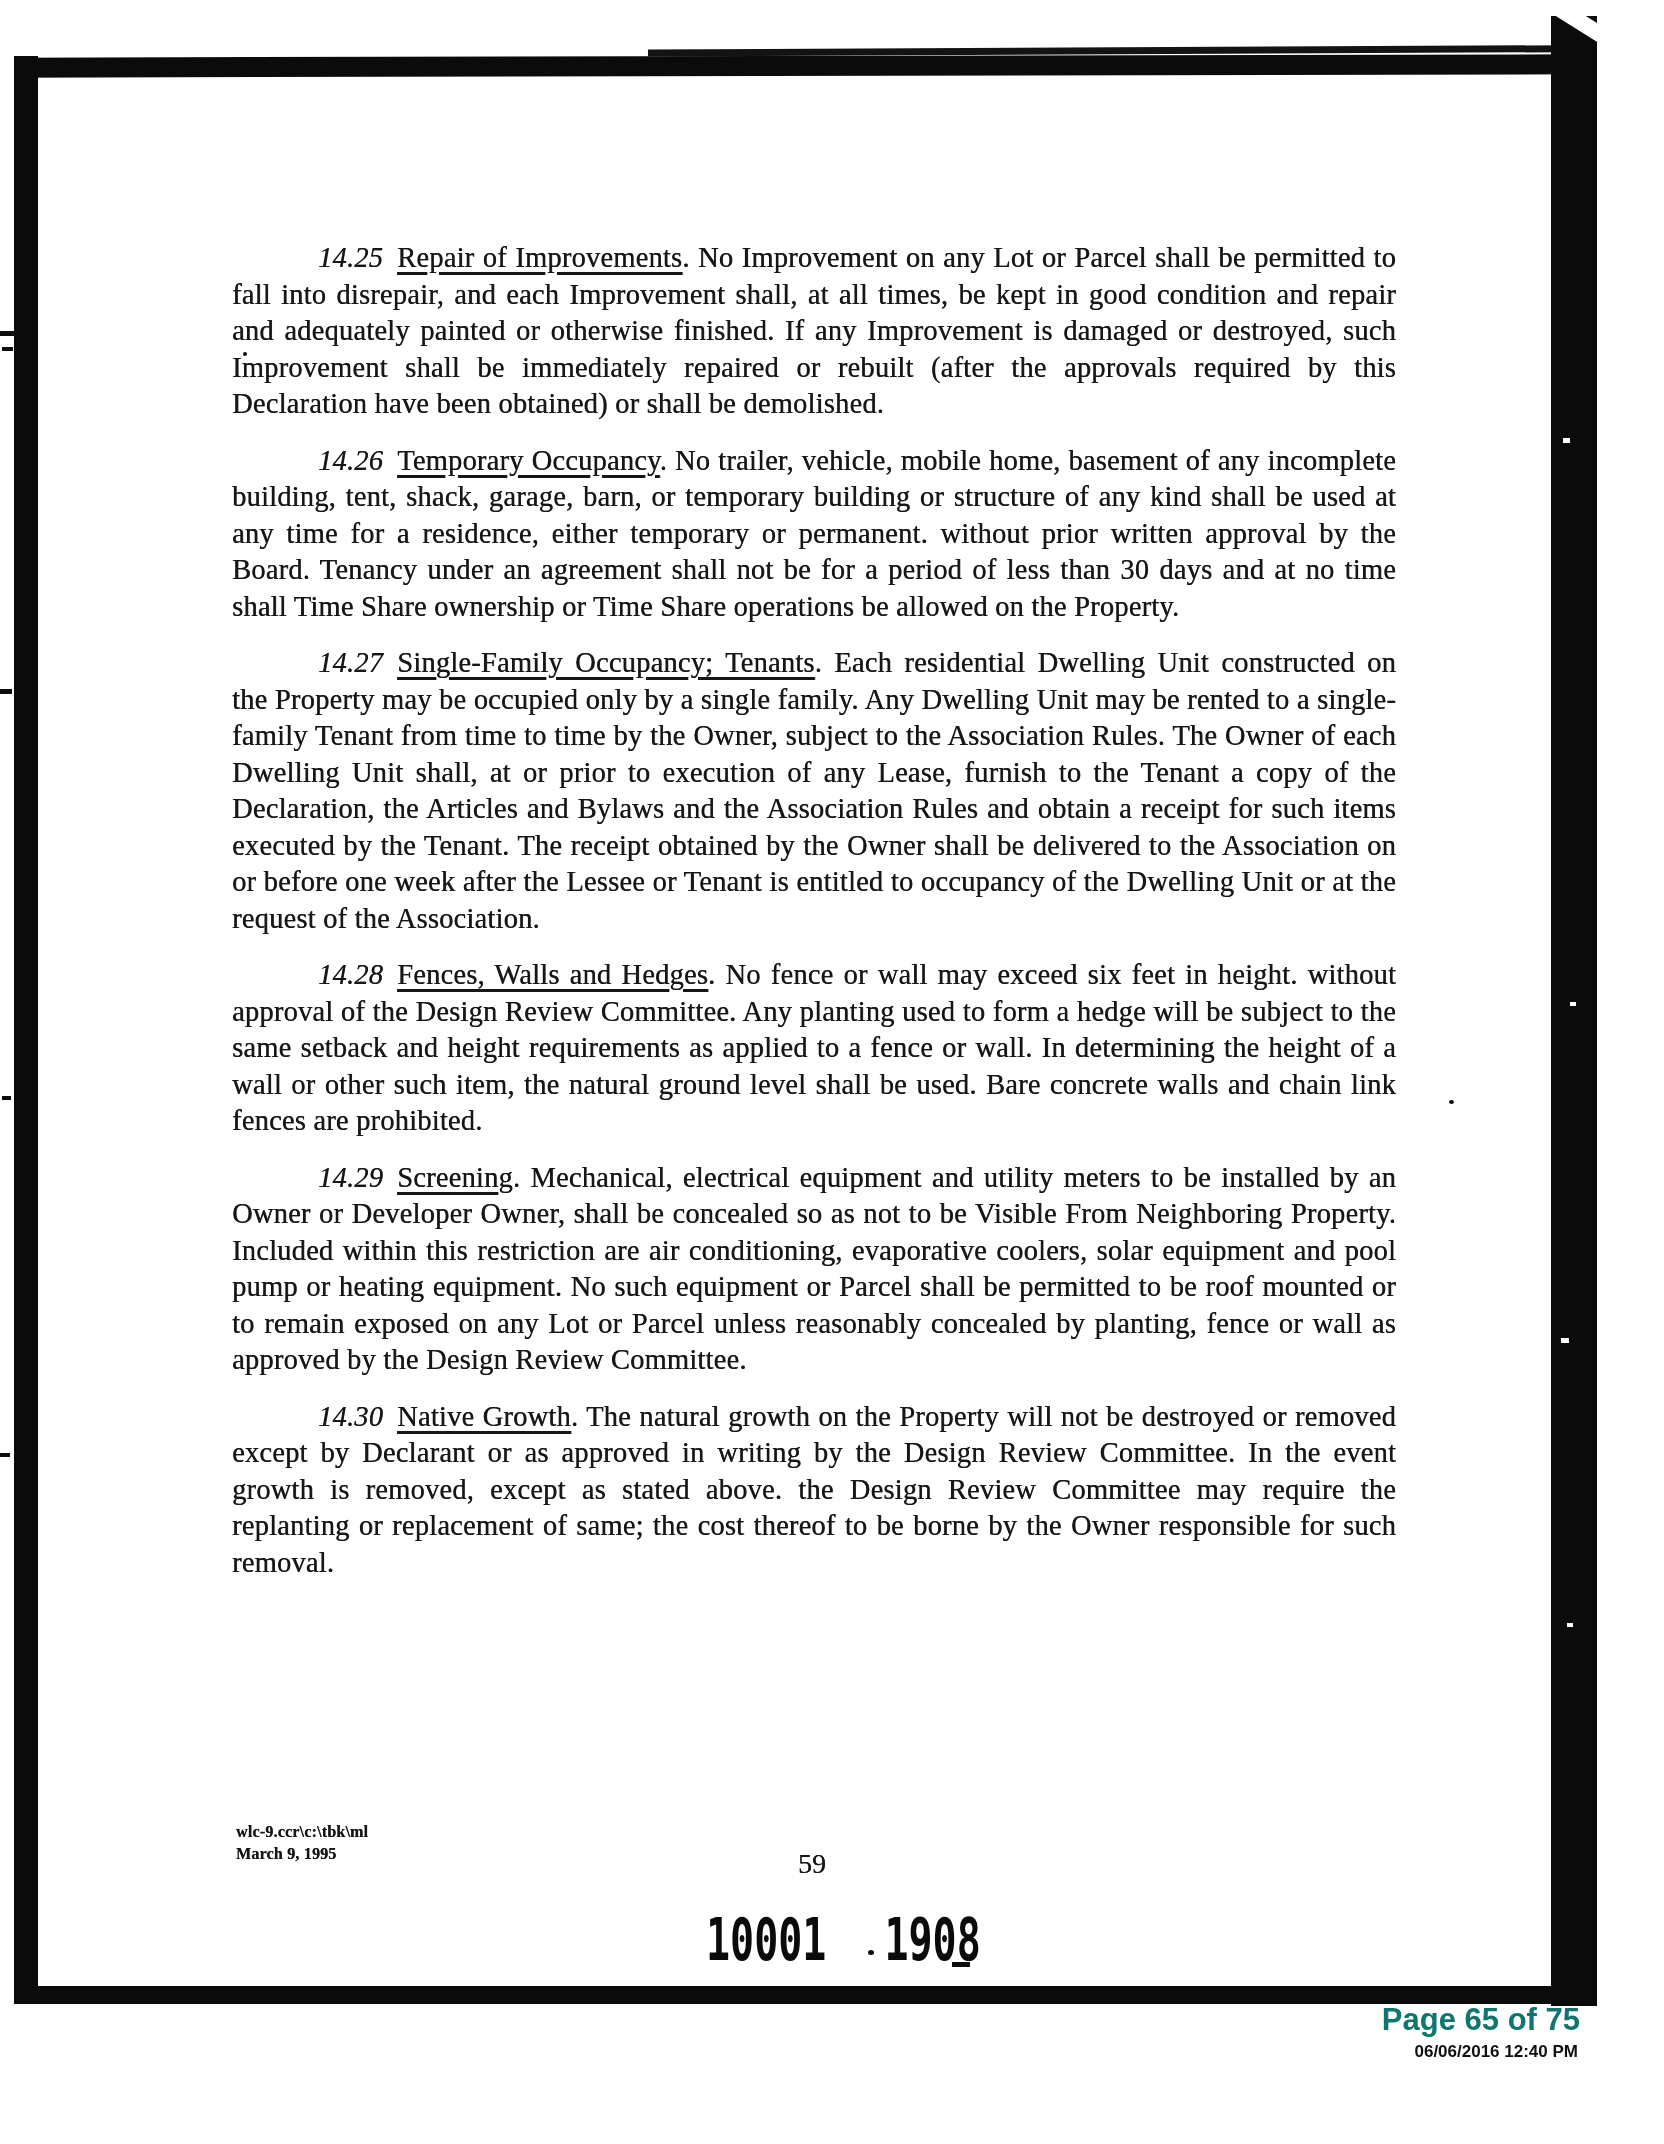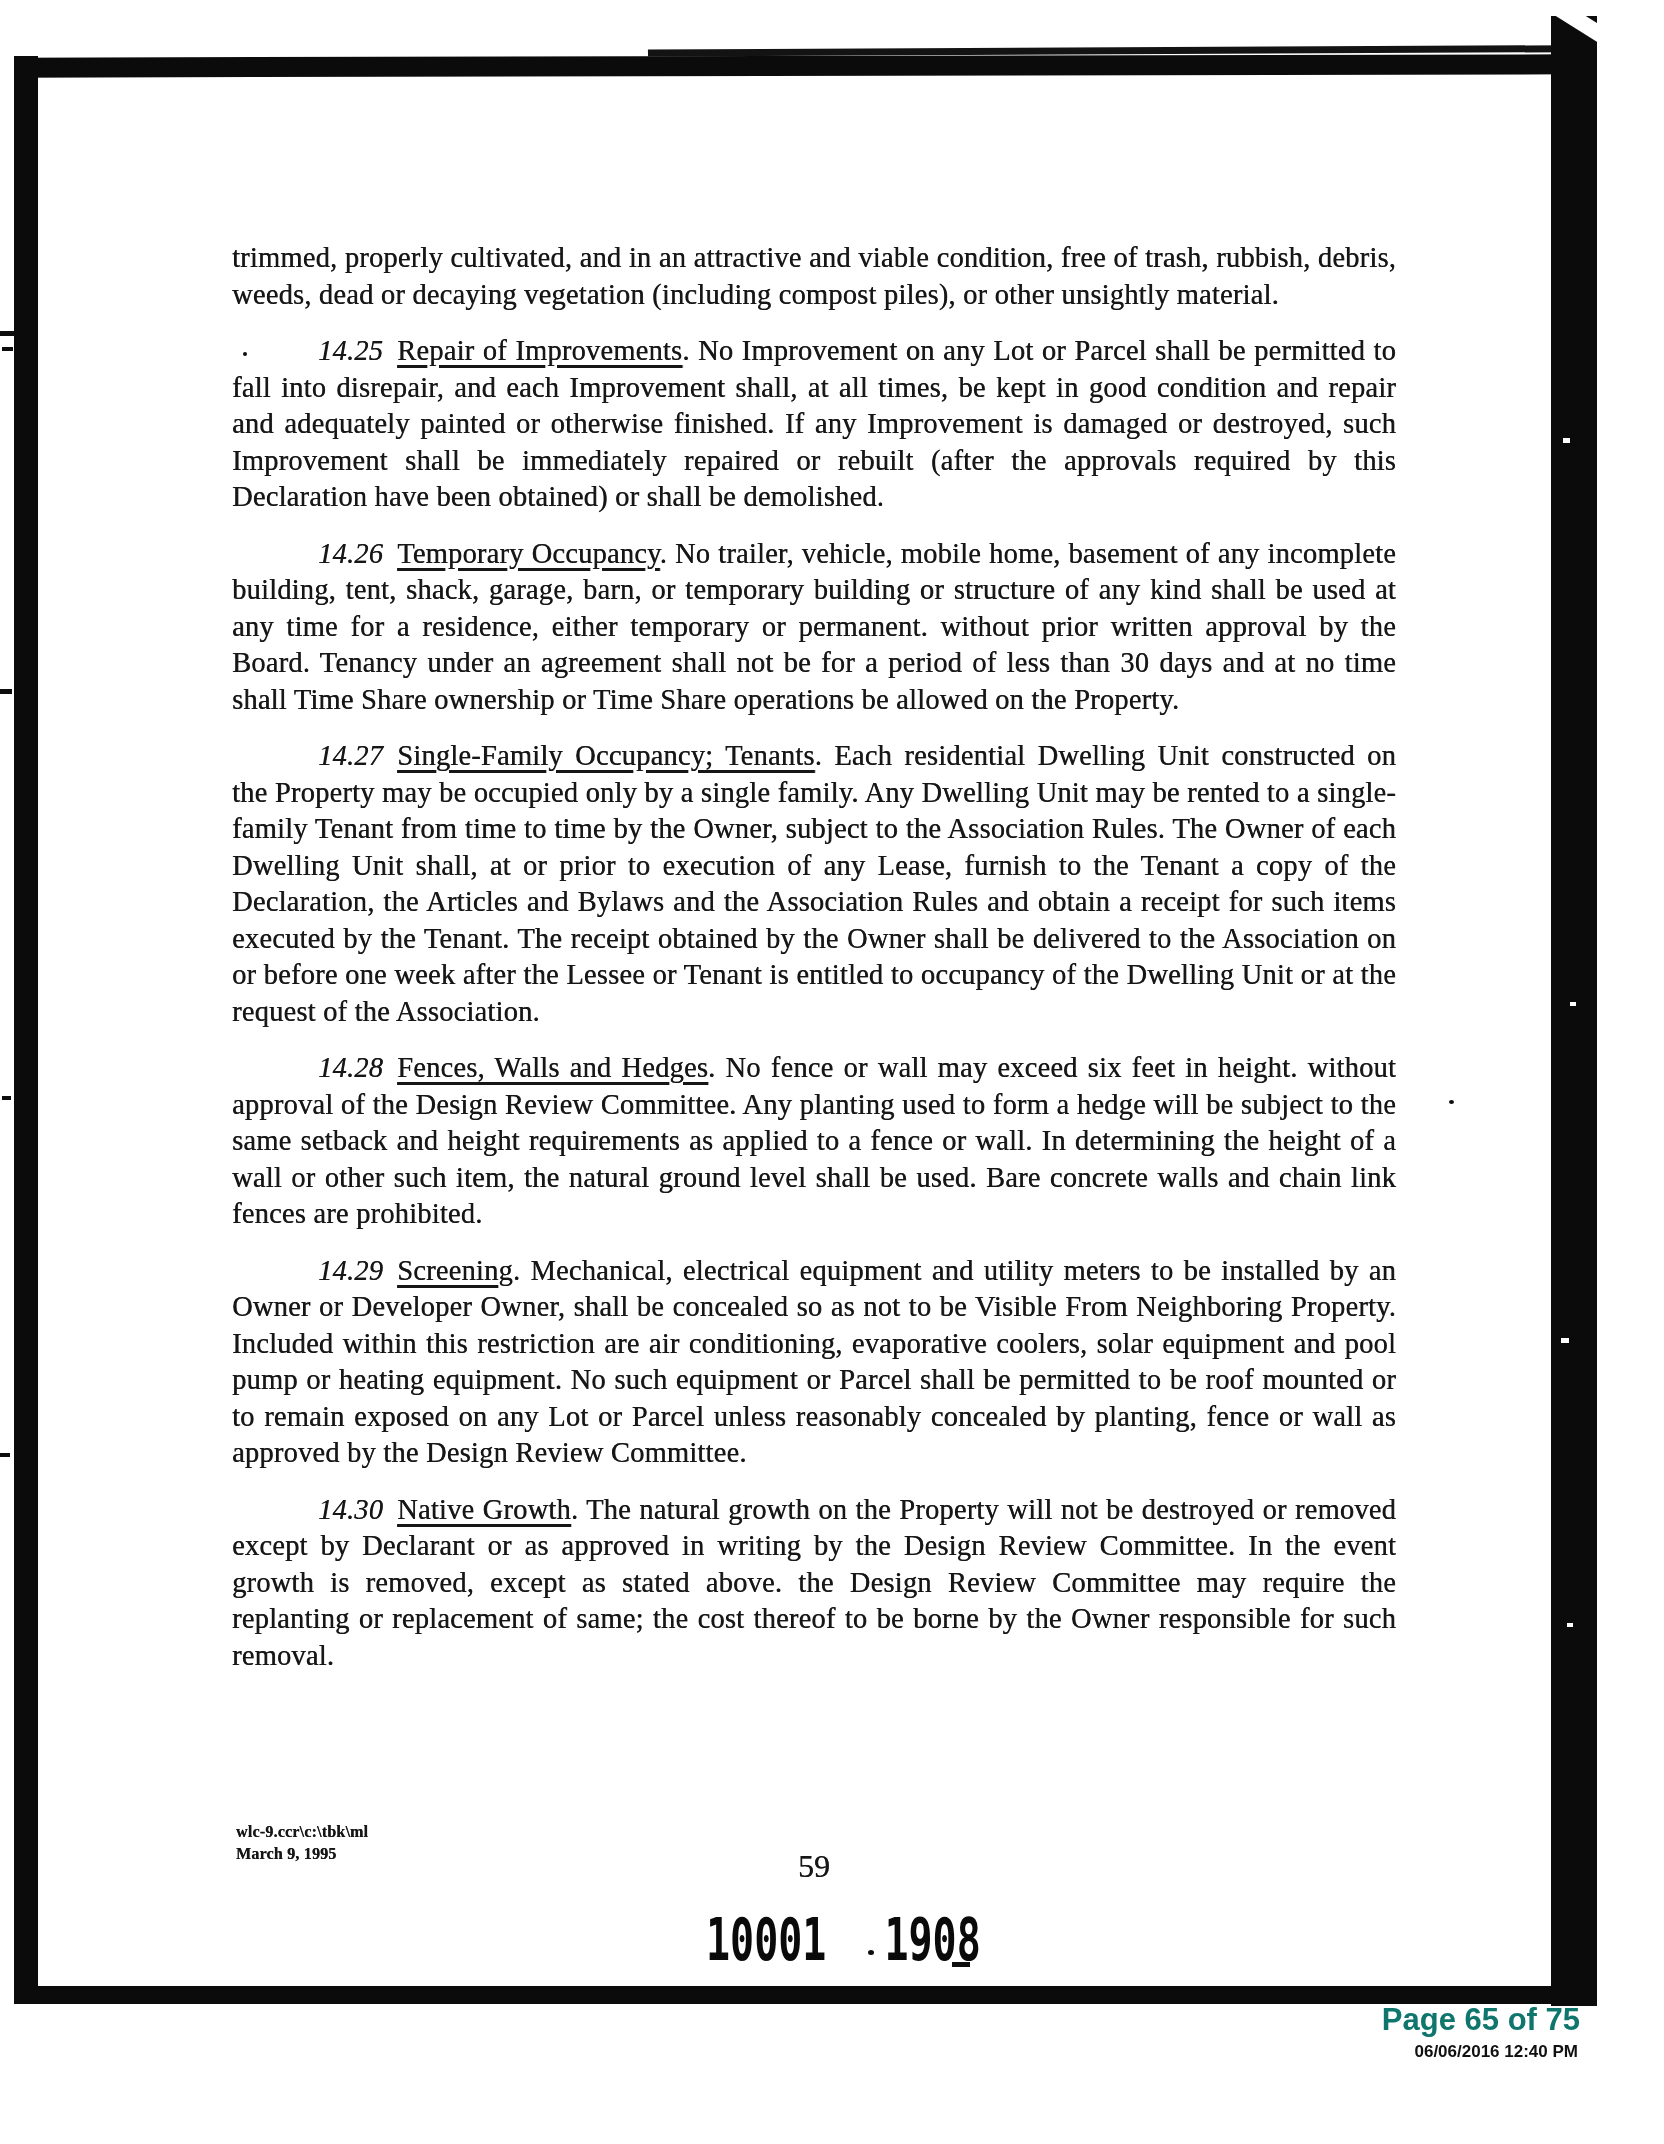--- a/index.html
+++ b/index.html
@@ -55,21 +55,21 @@
   }
 
   
   .file-ref {
     position: absolute; left: 236px; top: 1821px;
     font-size: 16px; font-weight: bold; line-height: 22px;
     letter-spacing: 0.2px; text-shadow: 0.3px 0 0 #333;
   }
   .page-number {
     position: absolute; left: 798px; top: 1848px;
-    font-size: 32px; text-shadow: 0.3px 0 0 #333;
+    font-size: 28px; text-shadow: 0.3px 0 0 #333;
   }
 
   
   .stamp {
     position: absolute; left: 706px; top: 1906px;
     font-family: "DejaVu Sans Mono", monospace;
     font-weight: bold; font-size: 40px; color: #0a0a0a;
     transform: scaleY(1.45); transform-origin: top left;
     letter-spacing: 0px; white-space: nowrap;
   }
@@ -106,21 +106,20 @@
   <div class="art round" style="left:1449px; top:1100px; width:5px; height:4px;"></div>
   <div class="art round" style="left:868px; top:1950px; width:6px; height:5px;"></div>
   <div class="art" style="left:952px; top:1962px; width:18px; height:5px;"></div>
   <div class="speck" style="left:1563px; top:438px; width:7px; height:5px;"></div>
   <div class="speck" style="left:1570px; top:1002px; width:6px; height:4px;"></div>
   <div class="speck" style="left:1561px; top:1338px; width:8px; height:5px;"></div>
   <div class="speck" style="left:1567px; top:1623px; width:6px; height:4px;"></div>
 
   <div class="content">
 
-    <p class="para"><span>trimmed, properly cultivated, and in an attractive and viable condition, free of trash, rubbish, debris, weeds, dead or decaying vegetation (including compost piles), or other unsightly material.</span></p>
 
     <p class="para indent"><span class="secnum">14.25</span><span class="sectitle">Repair of Improvements</span><span>. No Improvement on any Lot or Parcel shall be permitted to fall into disrepair, and each Improvement shall, at all times, be kept in good condition and repair and adequately painted or otherwise finished. If any Improvement is damaged or destroyed, such Improvement shall be immediately repaired or rebuilt (after the approvals required by this Declaration have been obtained) or shall be demolished.</span></p>
 
     <p class="para indent"><span class="secnum">14.26</span><span class="sectitle">Temporary Occupancy</span><span>. No trailer, vehicle, mobile home, basement of any incomplete building, tent, shack, garage, barn, or temporary building or structure of any kind shall be used at any time for a residence, either temporary or permanent. without prior written approval by the Board. Tenancy under an agreement shall not be for a period of less than 30 days and at no time shall Time Share ownership or Time Share operations be allowed on the Property.</span></p>
 
     <p class="para indent"><span class="secnum">14.27</span><span class="sectitle">Single-Family Occupancy; Tenants</span><span>. Each residential Dwelling Unit constructed on the Property may be occupied only by a single family. Any Dwelling Unit may be rented to a single-family Tenant from time to time by the Owner, subject to the Association Rules. The Owner of each Dwelling Unit shall, at or prior to execution of any Lease, furnish to the Tenant a copy of the Declaration, the Articles and Bylaws and the Association Rules and obtain a receipt for such items executed by the Tenant. The receipt obtained by the Owner shall be delivered to the Association on or before one week after the Lessee or Tenant is entitled to occupancy of the Dwelling Unit or at the request of the Association.</span></p>
 
     <p class="para indent"><span class="secnum">14.28</span><span class="sectitle">Fences, Walls and Hedges</span><span>. No fence or wall may exceed six feet in height. without approval of the Design Review Committee. Any planting used to form a hedge will be subject to the same setback and height requirements as applied to a fence or wall. In determining the height of a wall or other such item, the natural ground level shall be used. Bare concrete walls and chain link fences are prohibited.</span></p>
 
     <p class="para indent"><span class="secnum">14.29</span><span class="sectitle">Screening</span><span>. Mechanical, electrical equipment and utility meters to be installed by an Owner or Developer Owner, shall be concealed so as not to be Visible From Neighboring Property. Included within this restriction are air conditioning, evaporative coolers, solar equipment and pool pump or heating equipment. No such equipment or Parcel shall be permitted to be roof mounted or to remain exposed on any Lot or Parcel unless reasonably concealed by planting, fence or wall as approved by the Design Review Committee.</span></p>

